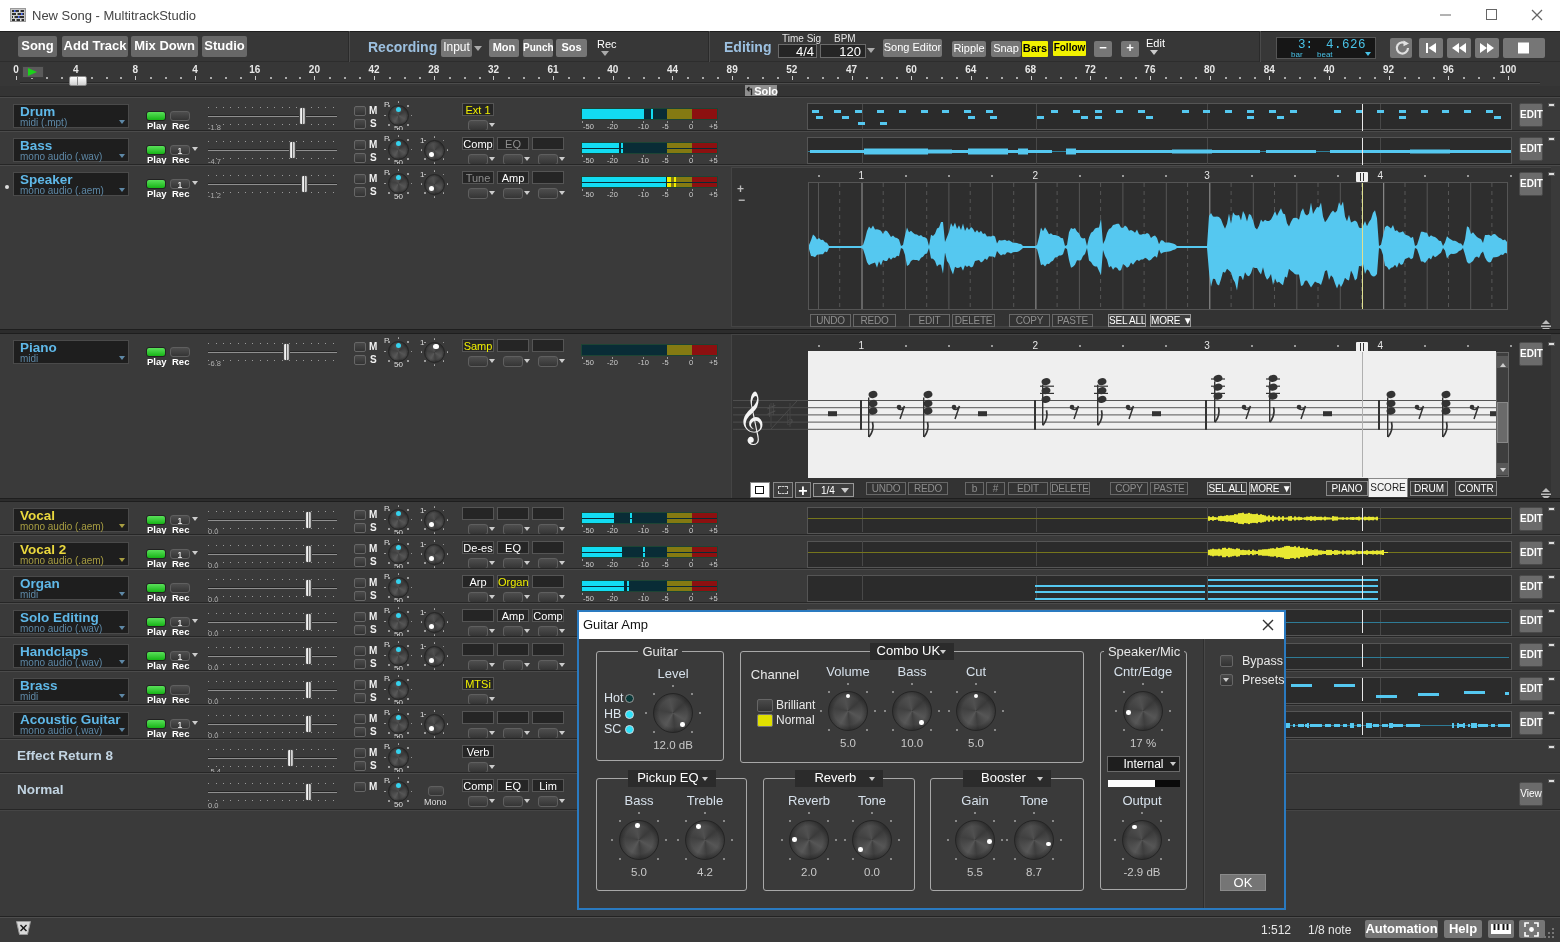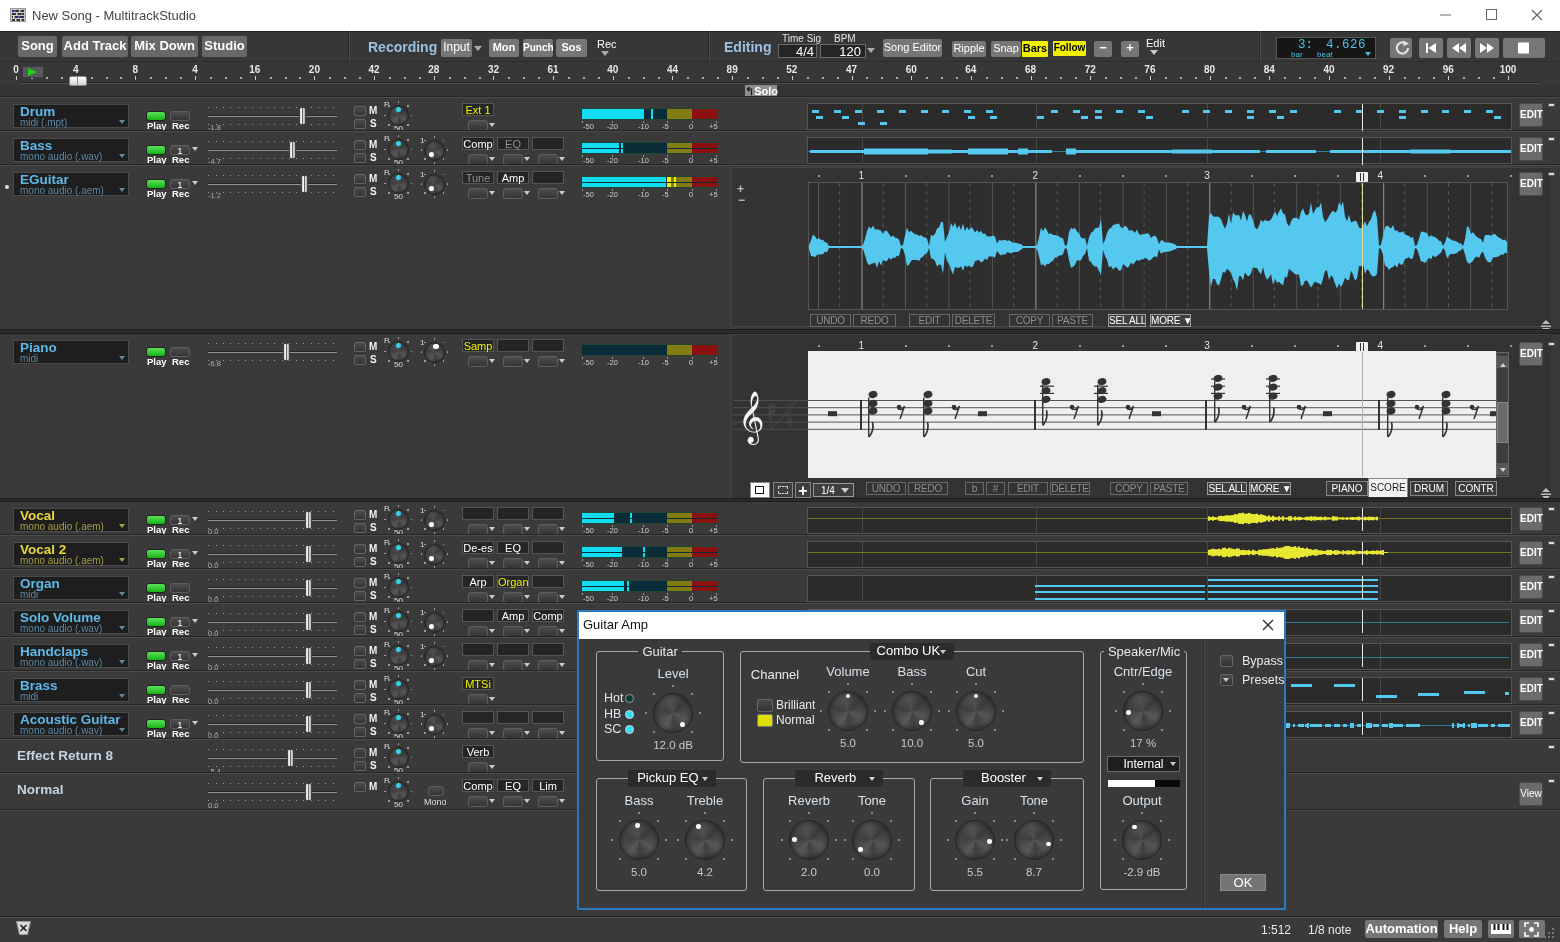--- a/index.html
+++ b/index.html
@@ -442,21 +442,21 @@
     <div class="" style="left:716px;top:155px;width:1px;height:1.5px;background:#999;"></div>
     <div class="" style="position:absolute;left:583px;top:156px;font-size:7.5px;color:#ccc;font-weight:normal;white-space:nowrap;">-50</div>
     <div class="" style="position:absolute;left:607px;top:156px;font-size:7.5px;color:#ccc;font-weight:normal;white-space:nowrap;">-20</div>
     <div class="" style="position:absolute;left:638px;top:156px;font-size:7.5px;color:#ccc;font-weight:normal;white-space:nowrap;">-10</div>
     <div class="" style="position:absolute;left:662px;top:156px;font-size:7.5px;color:#ccc;font-weight:normal;white-space:nowrap;">-5</div>
     <div class="" style="position:absolute;left:689px;top:156px;font-size:7.5px;color:#ccc;font-weight:normal;white-space:nowrap;">0</div>
     <div class="" style="position:absolute;left:709px;top:156px;font-size:7.5px;color:#ccc;font-weight:normal;white-space:nowrap;">+5</div>
     <div class="" style="left:0px;top:164px;width:1560px;height:1px;background:#262626;"></div>
     <div class="" style="left:0px;top:165px;width:1560px;height:1px;background:#4b4b4b;"></div>
     <div class="namebox" style="left:13px;top:172px;width:116px;height:24px;"></div>
-    <div class="" style="position:absolute;left:20px;top:172px;font-size:13.5px;color:#5fb8e8;font-weight:bold;white-space:nowrap;">EGuitar</div>
+    <div class="" style="position:absolute;left:20px;top:172px;font-size:13.5px;color:#5fb8e8;font-weight:bold;white-space:nowrap;">Speaker</div>
     <div class="" style="position:absolute;left:20px;top:185px;font-size:10px;color:#5e88a6;font-weight:normal;white-space:nowrap;">mono audio (.aem)</div>
     <div style="left:119px;top:188px;width:0;height:0;border:3.5px solid transparent;border-top:4.5px solid #5e88a6;"></div>
     <div class="" style="left:5px;top:185px;width:4px;height:4px;background:#ddd;border-radius:50%;"></div>
     <div class="playbtn" style="left:146px;top:179px;width:20px;height:10px;"></div>
     <div class="" style="position:absolute;left:147px;top:189.5px;font-size:9.5px;color:#fff;font-weight:bold;white-space:nowrap;line-height:8px;">Play</div>
     <div class="recbtn" style="left:170px;top:179px;width:20px;height:10px;font-size:9.5px;line-height:9px;">1</div>
     <div style="left:192px;top:181px;width:0;height:0;border:3.5px solid transparent;border-top:4.5px solid #ccc;"></div>
     <div class="" style="position:absolute;left:172px;top:189.5px;font-size:9.5px;color:#fff;font-weight:bold;white-space:nowrap;line-height:8px;">Rec</div>
     <div class="" style="left:208px;top:183px;width:129px;height:1px;background:#262626;"></div>
     <div class="" style="left:208px;top:184px;width:129px;height:1px;background:#909090;"></div>
@@ -971,21 +971,21 @@
     <div class="" style="left:716px;top:593px;width:1px;height:1.5px;background:#999;"></div>
     <div class="" style="position:absolute;left:583px;top:594px;font-size:7.5px;color:#ccc;font-weight:normal;white-space:nowrap;">-50</div>
     <div class="" style="position:absolute;left:607px;top:594px;font-size:7.5px;color:#ccc;font-weight:normal;white-space:nowrap;">-20</div>
     <div class="" style="position:absolute;left:638px;top:594px;font-size:7.5px;color:#ccc;font-weight:normal;white-space:nowrap;">-10</div>
     <div class="" style="position:absolute;left:662px;top:594px;font-size:7.5px;color:#ccc;font-weight:normal;white-space:nowrap;">-5</div>
     <div class="" style="position:absolute;left:689px;top:594px;font-size:7.5px;color:#ccc;font-weight:normal;white-space:nowrap;">0</div>
     <div class="" style="position:absolute;left:709px;top:594px;font-size:7.5px;color:#ccc;font-weight:normal;white-space:nowrap;">+5</div>
     <div class="" style="left:0px;top:602px;width:1560px;height:1px;background:#262626;"></div>
     <div class="" style="left:0px;top:603px;width:1560px;height:1px;background:#4b4b4b;"></div>
     <div class="namebox" style="left:13px;top:610px;width:116px;height:24px;"></div>
-    <div class="" style="position:absolute;left:20px;top:610px;font-size:13.5px;color:#5fb8e8;font-weight:bold;white-space:nowrap;">Solo Volume</div>
+    <div class="" style="position:absolute;left:20px;top:610px;font-size:13.5px;color:#5fb8e8;font-weight:bold;white-space:nowrap;">Solo Editing</div>
     <div class="" style="position:absolute;left:20px;top:623px;font-size:10px;color:#5e88a6;font-weight:normal;white-space:nowrap;">mono audio (.wav)</div>
     <div style="left:119px;top:626px;width:0;height:0;border:3.5px solid transparent;border-top:4.5px solid #5e88a6;"></div>
     <div class="playbtn" style="left:146px;top:617px;width:20px;height:10px;"></div>
     <div class="" style="position:absolute;left:147px;top:627.5px;font-size:9.5px;color:#fff;font-weight:bold;white-space:nowrap;line-height:8px;">Play</div>
     <div class="recbtn" style="left:170px;top:617px;width:20px;height:10px;font-size:9.5px;line-height:9px;">1</div>
     <div style="left:192px;top:619px;width:0;height:0;border:3.5px solid transparent;border-top:4.5px solid #ccc;"></div>
     <div class="" style="position:absolute;left:172px;top:627.5px;font-size:9.5px;color:#fff;font-weight:bold;white-space:nowrap;line-height:8px;">Rec</div>
     <div class="" style="left:208px;top:621px;width:129px;height:1px;background:#262626;"></div>
     <div class="" style="left:208px;top:622px;width:129px;height:1px;background:#909090;"></div>
     <div class="" style="left:208px;top:613px;width:1px;height:1px;background:#9a9a9a;"></div>

